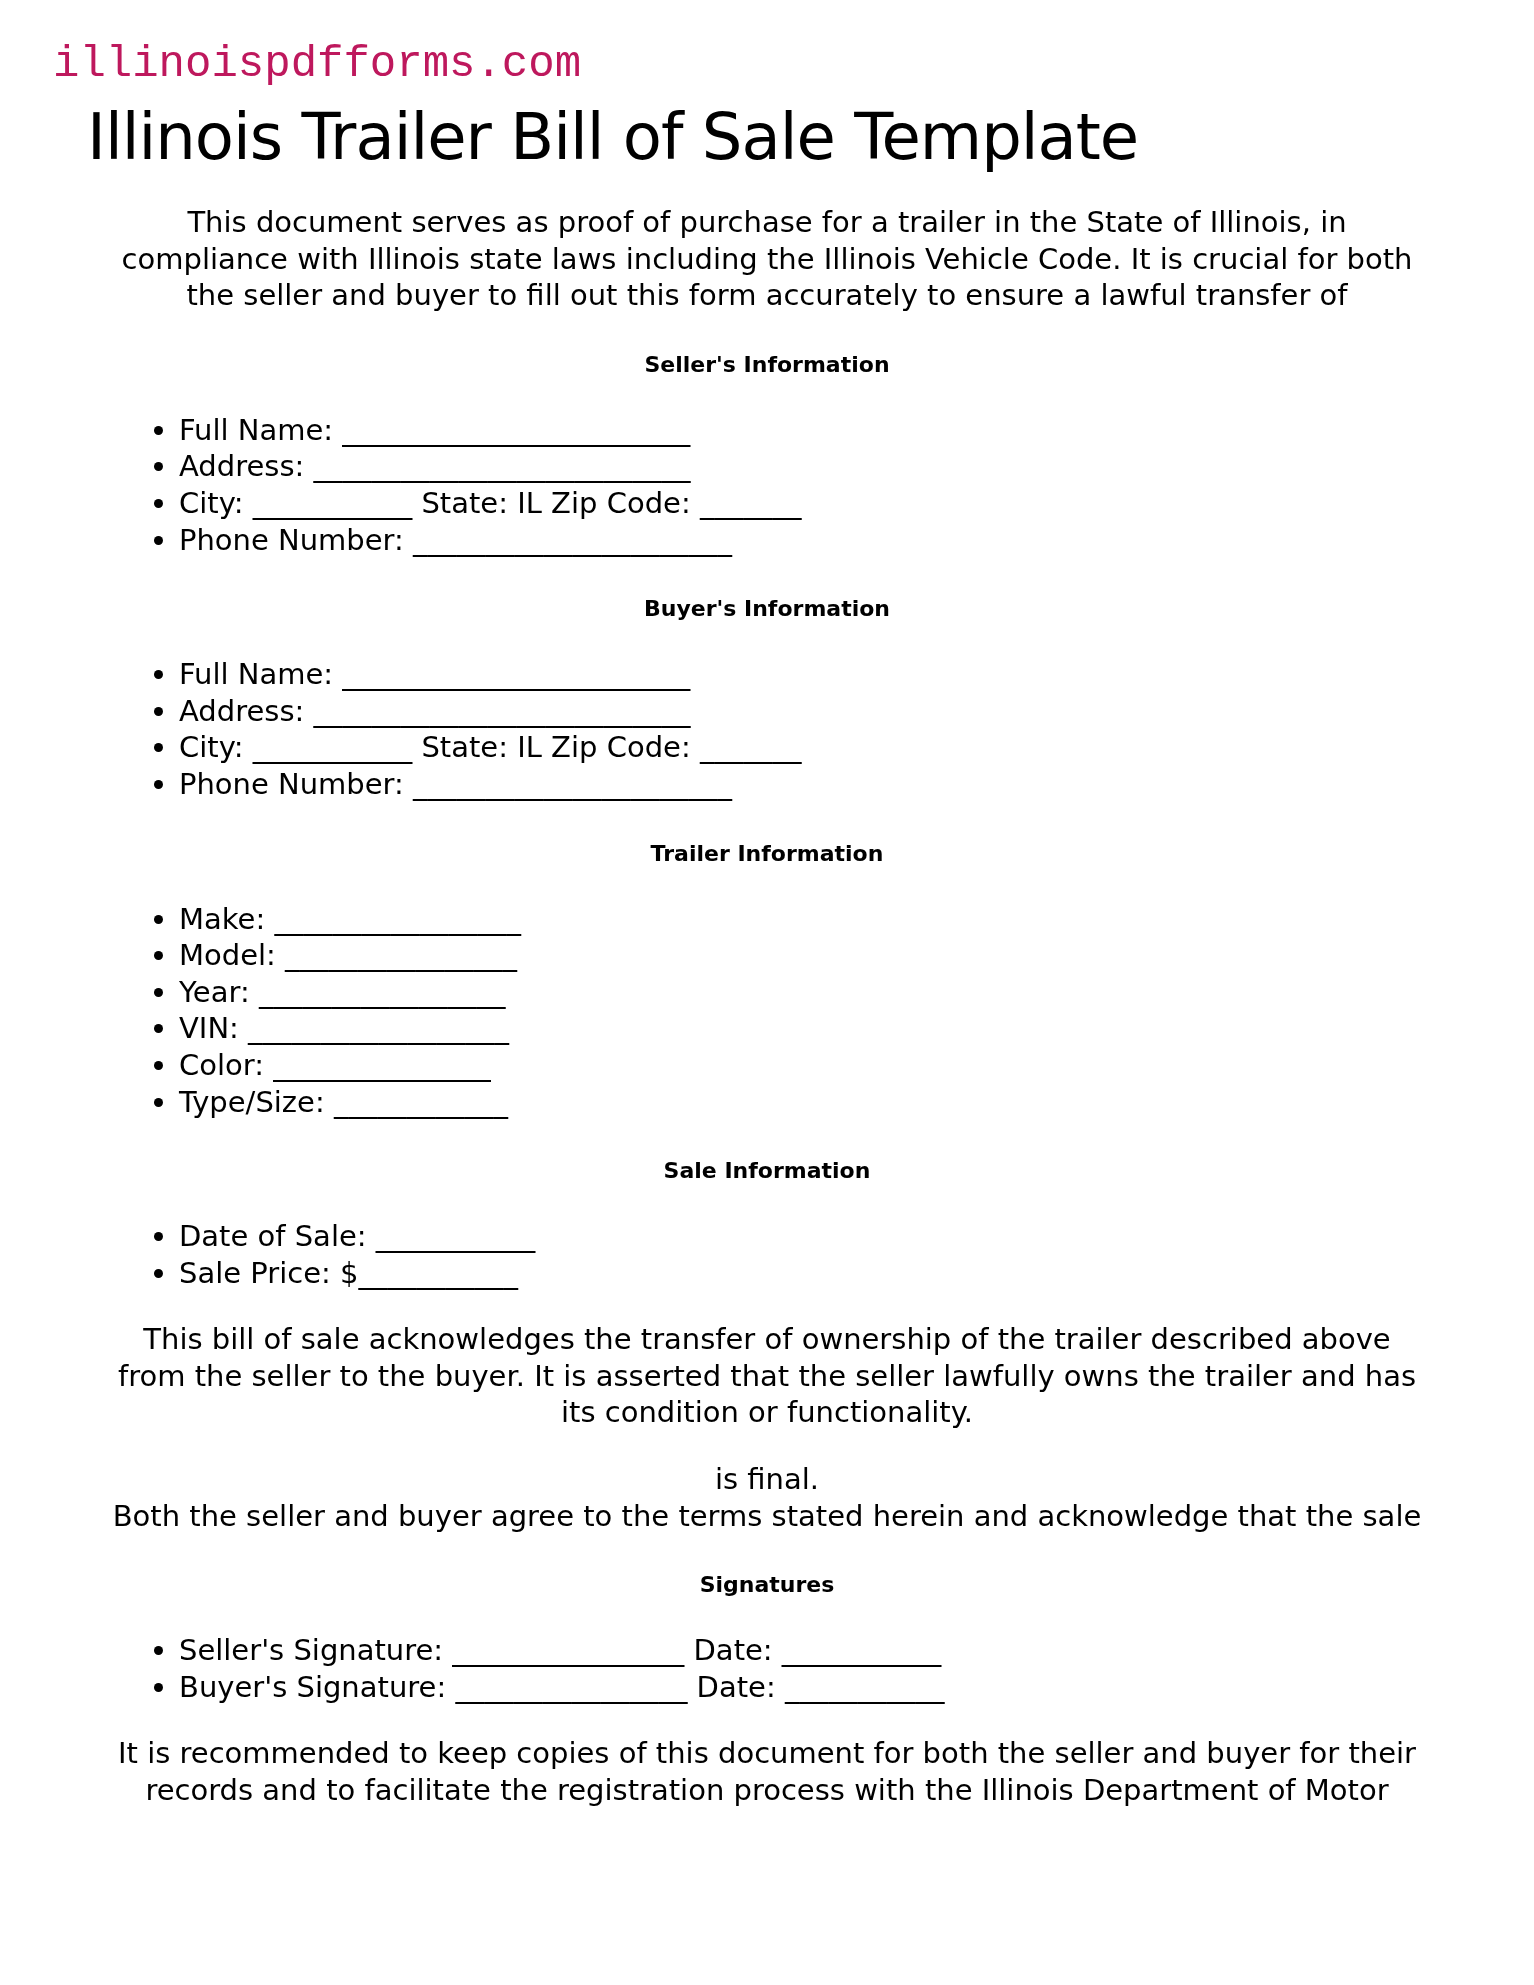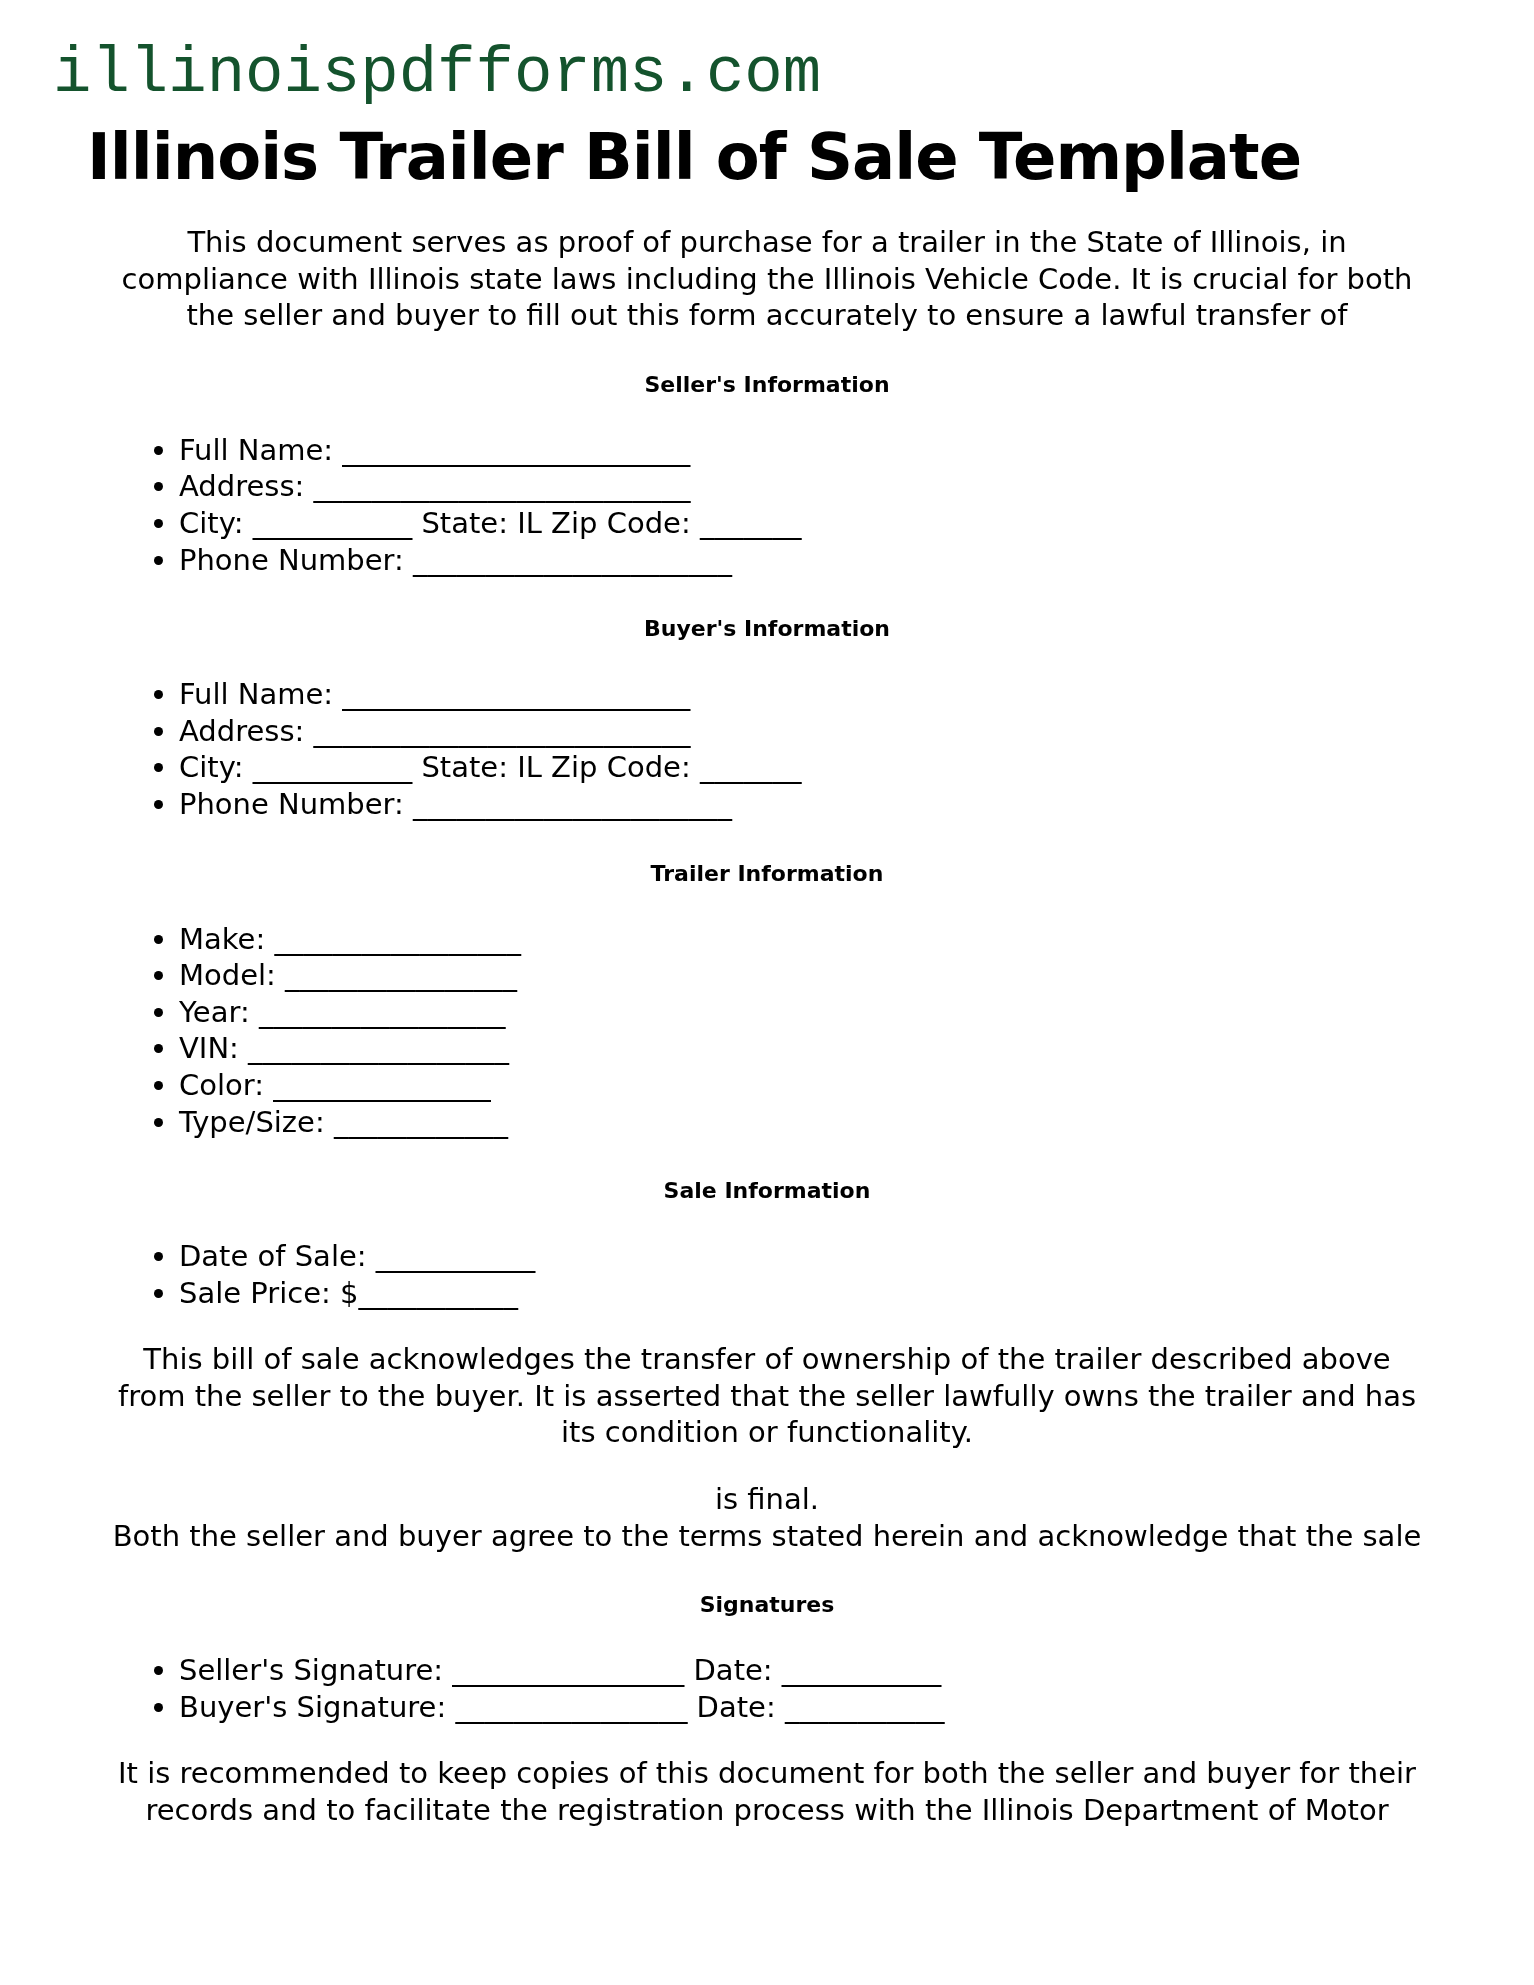--- a/index.html
+++ b/index.html
@@ -8,30 +8,30 @@
     height: 1985px;
     overflow: hidden;
     background: #ffffff;
     color: #000000;
     font-family: "DejaVu Sans", "Liberation Sans", sans-serif;
     box-sizing: border-box;
     padding: 42px 87px 0 87px;
   }
   .site {
     font-family: "Liberation Mono", "DejaVu Sans Mono", monospace;
-    font-size: 64px;
+    font-size: 44px;
     line-height: 1;
-    color: #14532d;
+    color: #be185d;
     margin: 0 0 14px -34px;
     white-space: nowrap;
   }
   h1 {
     font-size: 64px;
     line-height: 74px;
-    font-weight: bold;
+    font-weight: normal;
     margin: 0 0 30px 0;
     white-space: nowrap;
     letter-spacing: -1px;
   }
   .para {
     margin: 30px 0;
     font-size: 29px;
     text-align: center;
   }
   .para .ln {

